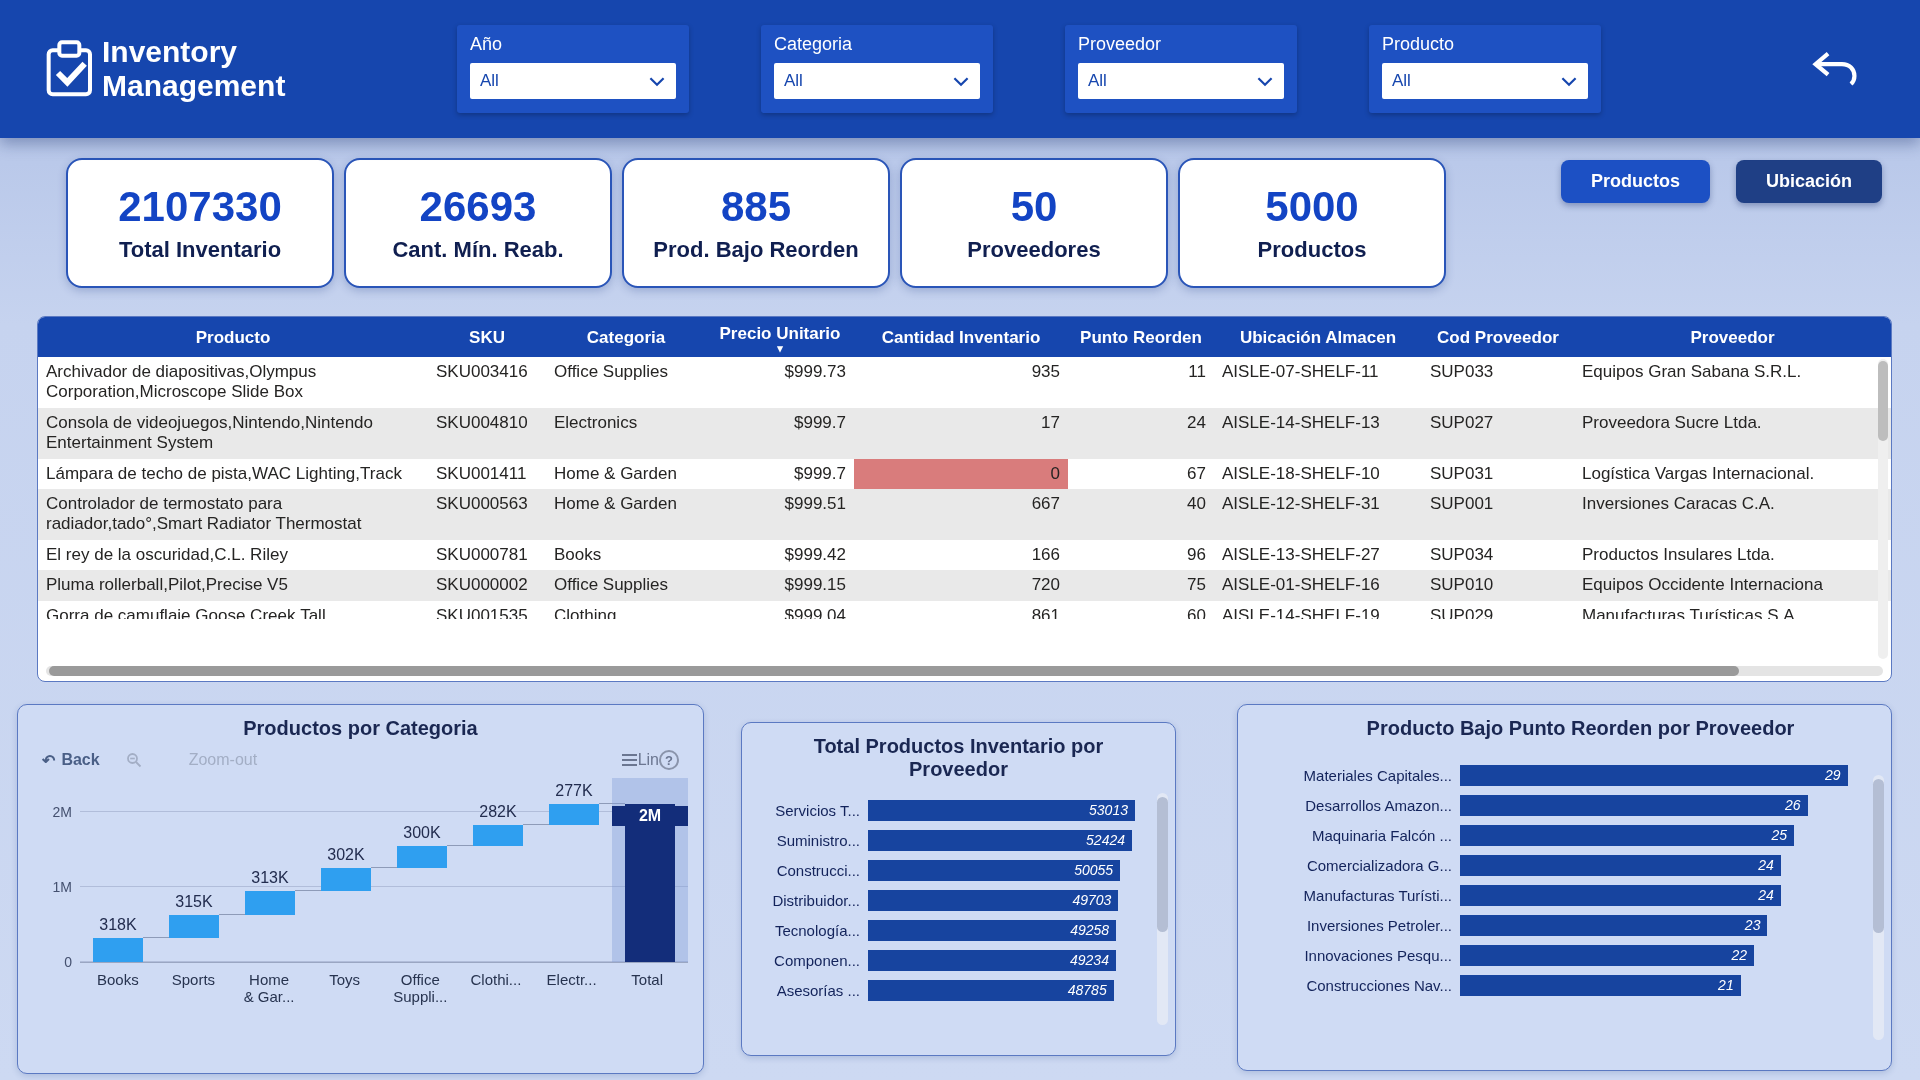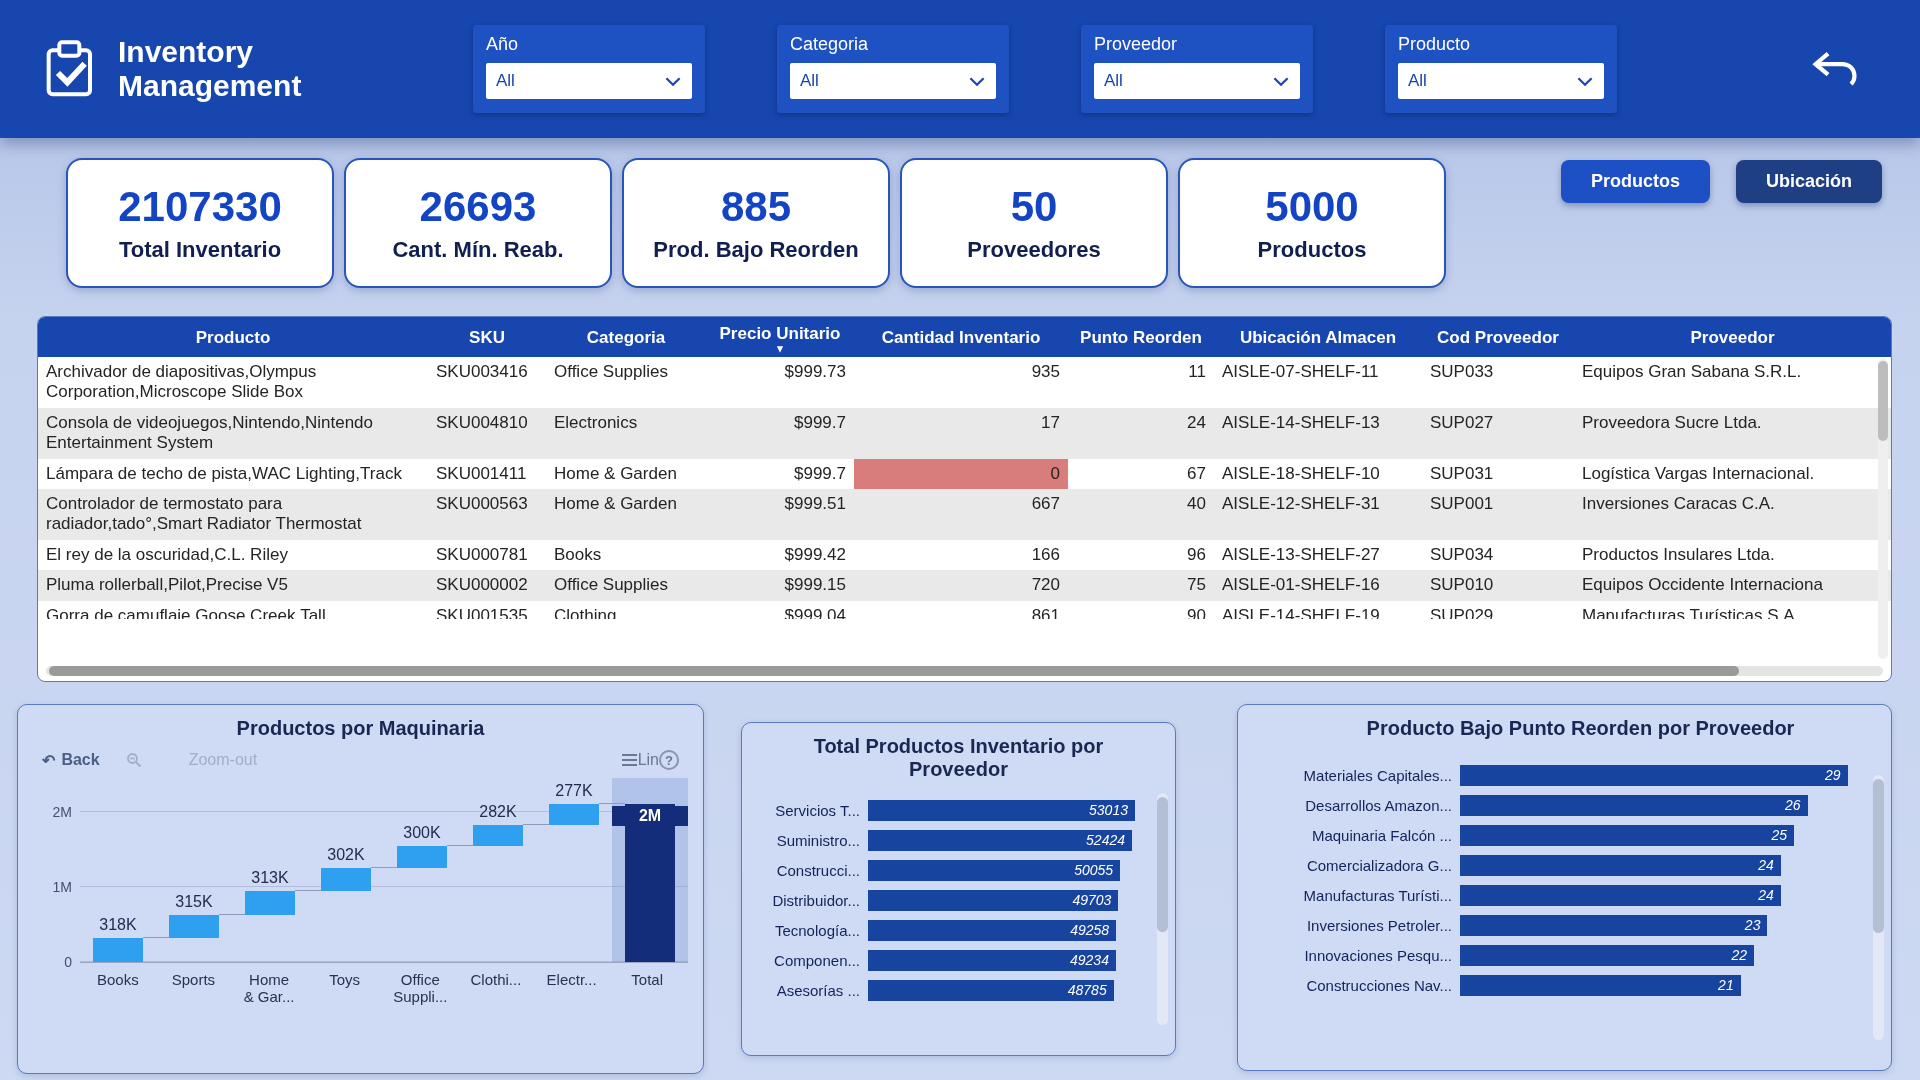--- a/index.html
+++ b/index.html
@@ -7,21 +7,21 @@
     font-family:"Liberation Sans", sans-serif;
     background:linear-gradient(#aebfe5 0%, #c6d3ef 30%, #cdd9f2 100%); }
   .app { position:relative; width:1920px; height:1080px; }
 
   
   .hdr { position:absolute; top:0; left:0; width:1920px; height:138px;
     background:#1646ae; display:flex; align-items:center;
     box-shadow:0 6px 14px rgba(18,40,100,.35); z-index:5; }
   .logo { width:64px; height:64px; margin-left:38px; flex:0 0 auto; }
   .hdr-title { color:#fff; font-size:30px; font-weight:bold; line-height:1.15;
-    width:215px; margin-left:16px; }
+    width:215px; }
   .slicers { display:flex; gap:72px; margin-left:140px; }
   .slicer { width:232px; height:88px; background:#1e51c2; border-radius:3px;
     padding:9px 13px; box-shadow:0 2px 5px rgba(0,0,0,.25); }
   .slicer-label { color:#fff; font-size:18px; margin-bottom:8px; }
   .slicer-select { background:#fff; height:36px; border-radius:2px;
     display:flex; align-items:center; justify-content:space-between;
     padding:8px 10px; cursor:pointer; }
   .slicer-select span { color:#1646ae; font-size:17px; }
   .chev { width:18px; height:11px; }
   .undo-btn { margin-left:auto; margin-right:60px; width:50px; height:40px;
@@ -410,21 +410,21 @@
             <td class="col2">
               <div class="cellc">Clothing</div>
             </td>
             <td class="col3">
               <div class="cellc">$999.04</div>
             </td>
             <td class="col4">
               <div class="cellc">861</div>
             </td>
             <td class="col5">
-              <div class="cellc">90</div>
+              <div class="cellc">60</div>
             </td>
             <td class="col6">
               <div class="cellc">AISLE-14-SHELF-19</div>
             </td>
             <td class="col7">
               <div class="cellc">SUP029</div>
             </td>
             <td class="col8">
               <div class="cellc">Manufacturas Turísticas S.A.</div>
             </td>
@@ -433,21 +433,21 @@
     </table>
     <div class="vscroll-track">
       <div class="vscroll-thumb"></div>
     </div>
     <div class="hscroll-track">
       <div class="hscroll-thumb"></div>
     </div>
   </section>
 
   <section class="panel" id="wf-panel">
-    <div class="panel-title">Productos por Maquinaria</div>
+    <div class="panel-title">Productos por Categoria</div>
     <div class="wf-toolbar">
       <div class="tb-item tb-back">
         <span>↶</span>
         <span>Back</span>
       </div>
       <div class="tb-item tb-zoom">
         <svg width="16" height="16" viewBox="0 0 16 16">
           <circle cx="6.5" cy="6.5" r="4.5" fill="none" stroke="#a3aec5" stroke-width="1.8"></circle>
           <line x1="10" y1="10" x2="14.5" y2="14.5" stroke="#a3aec5" stroke-width="1.8"></line>
           <line x1="4.2" y1="6.5" x2="8.8" y2="6.5" stroke="#a3aec5" stroke-width="1.6"></line>

